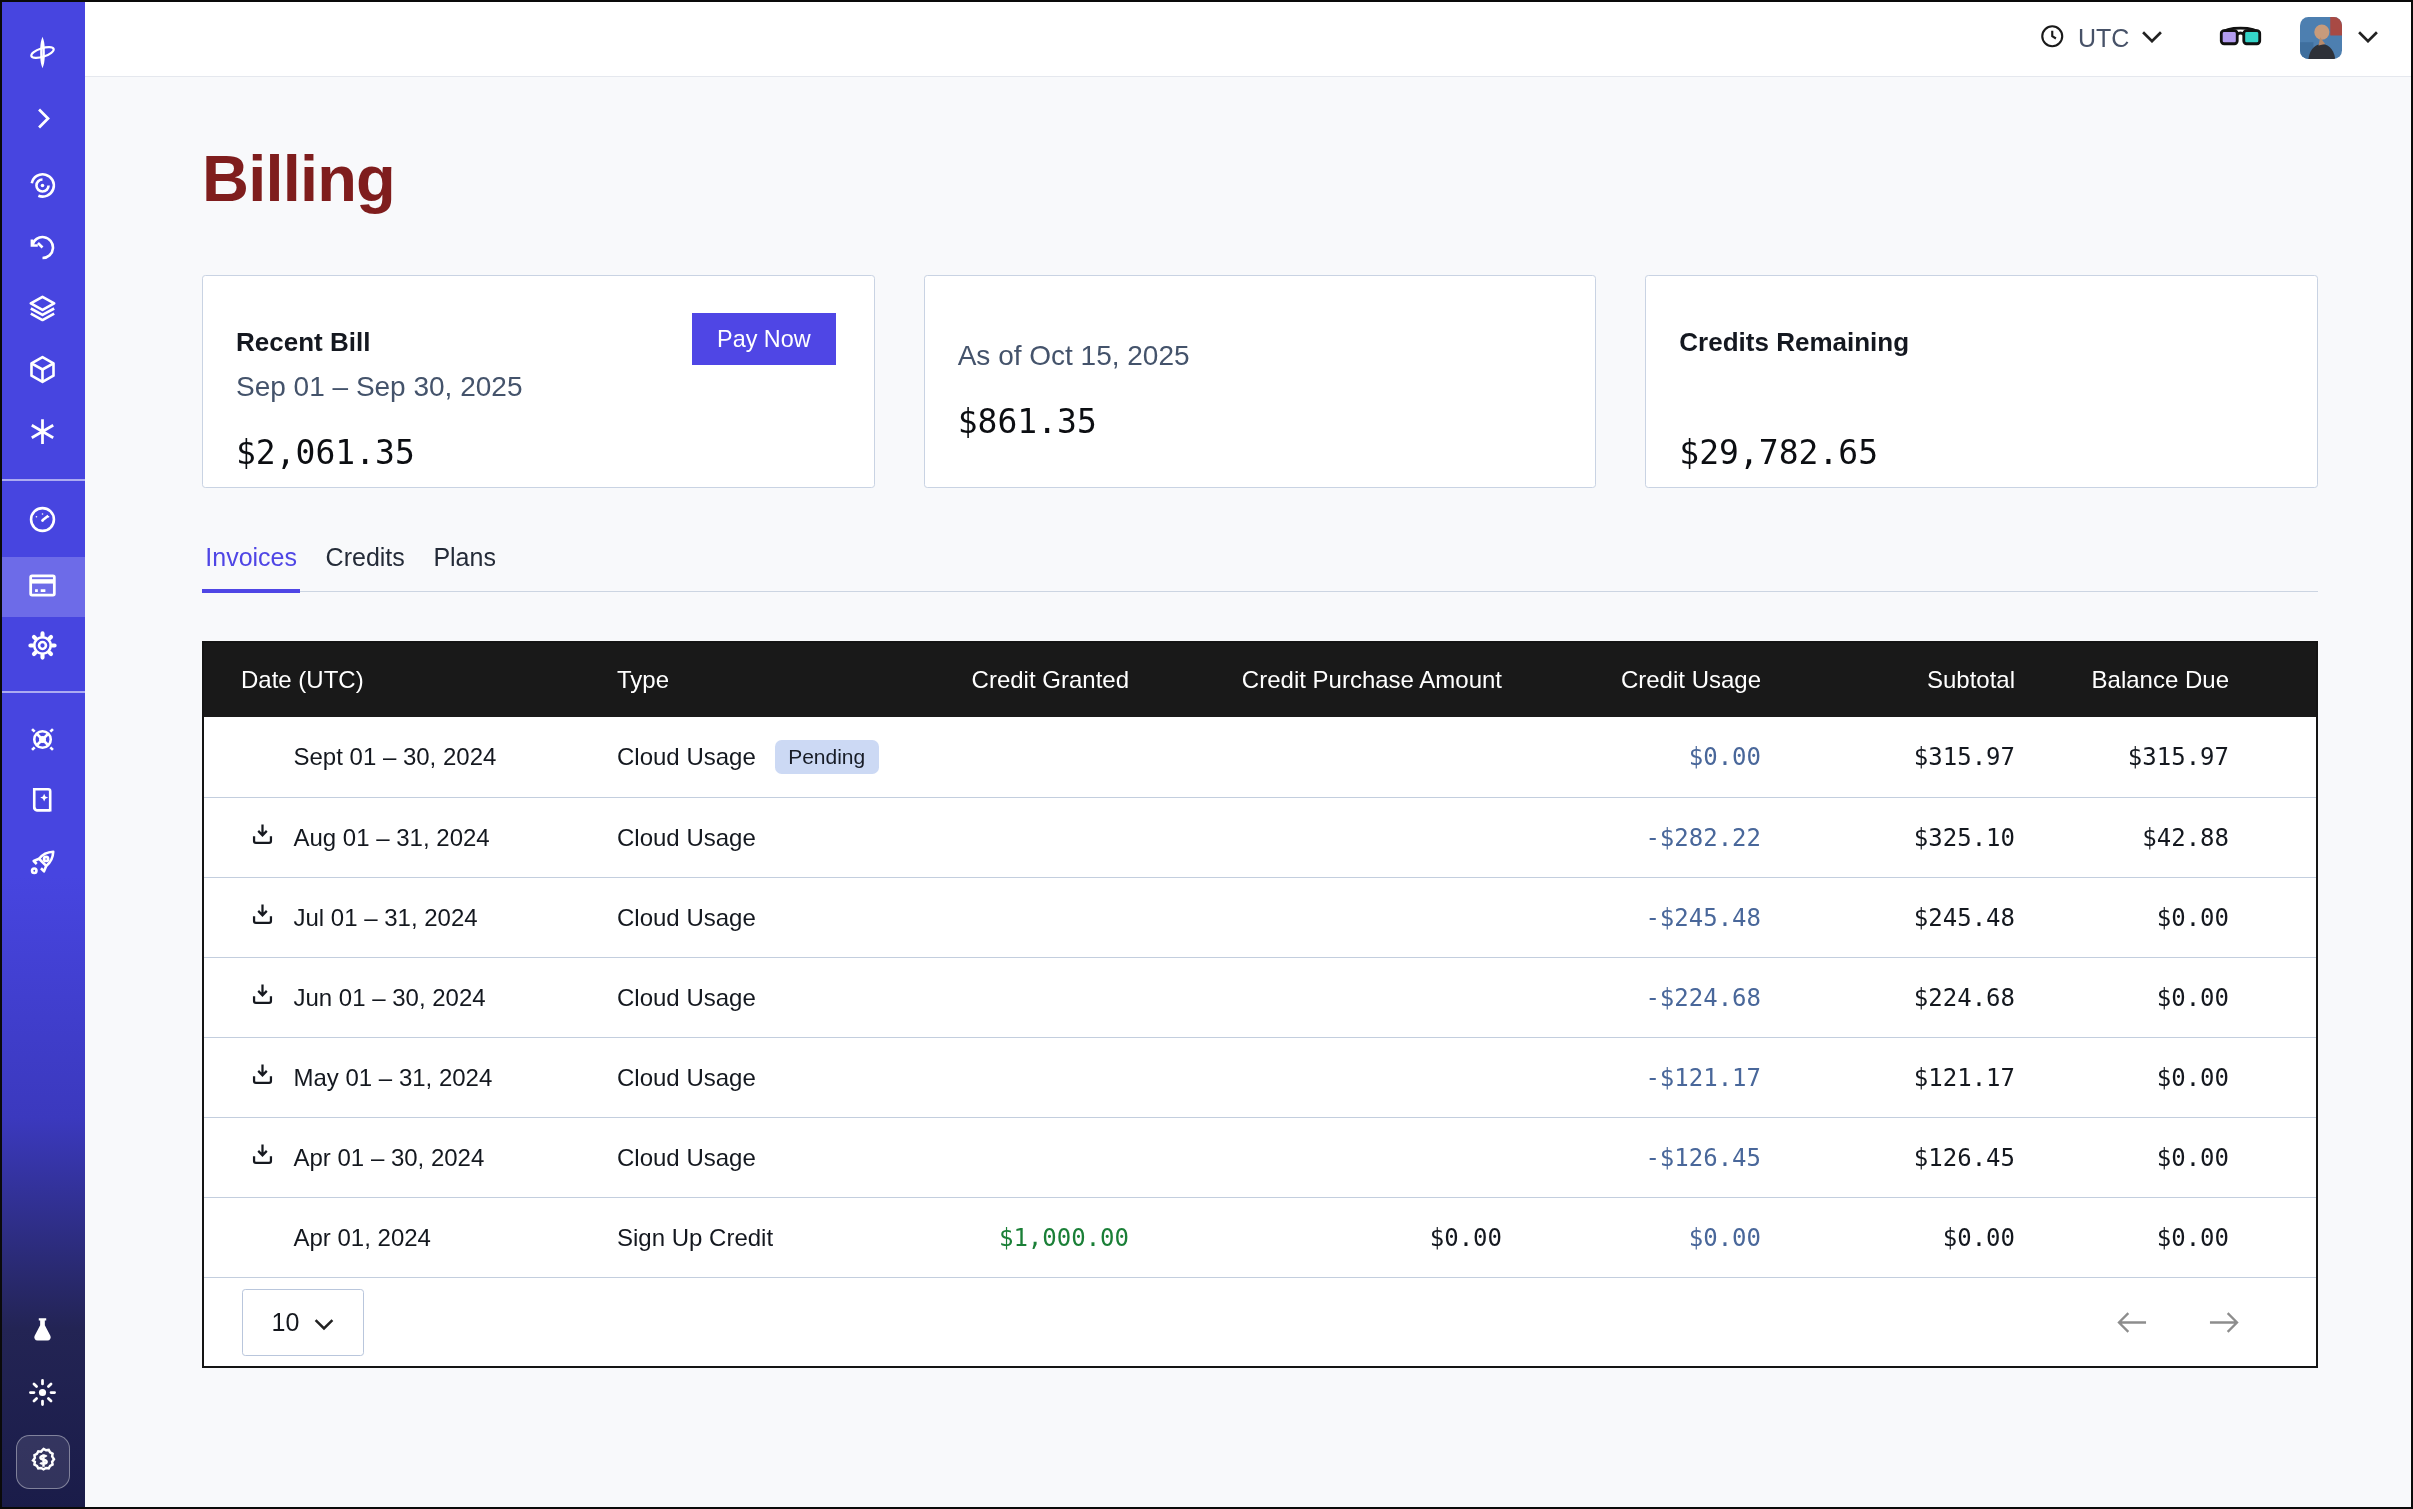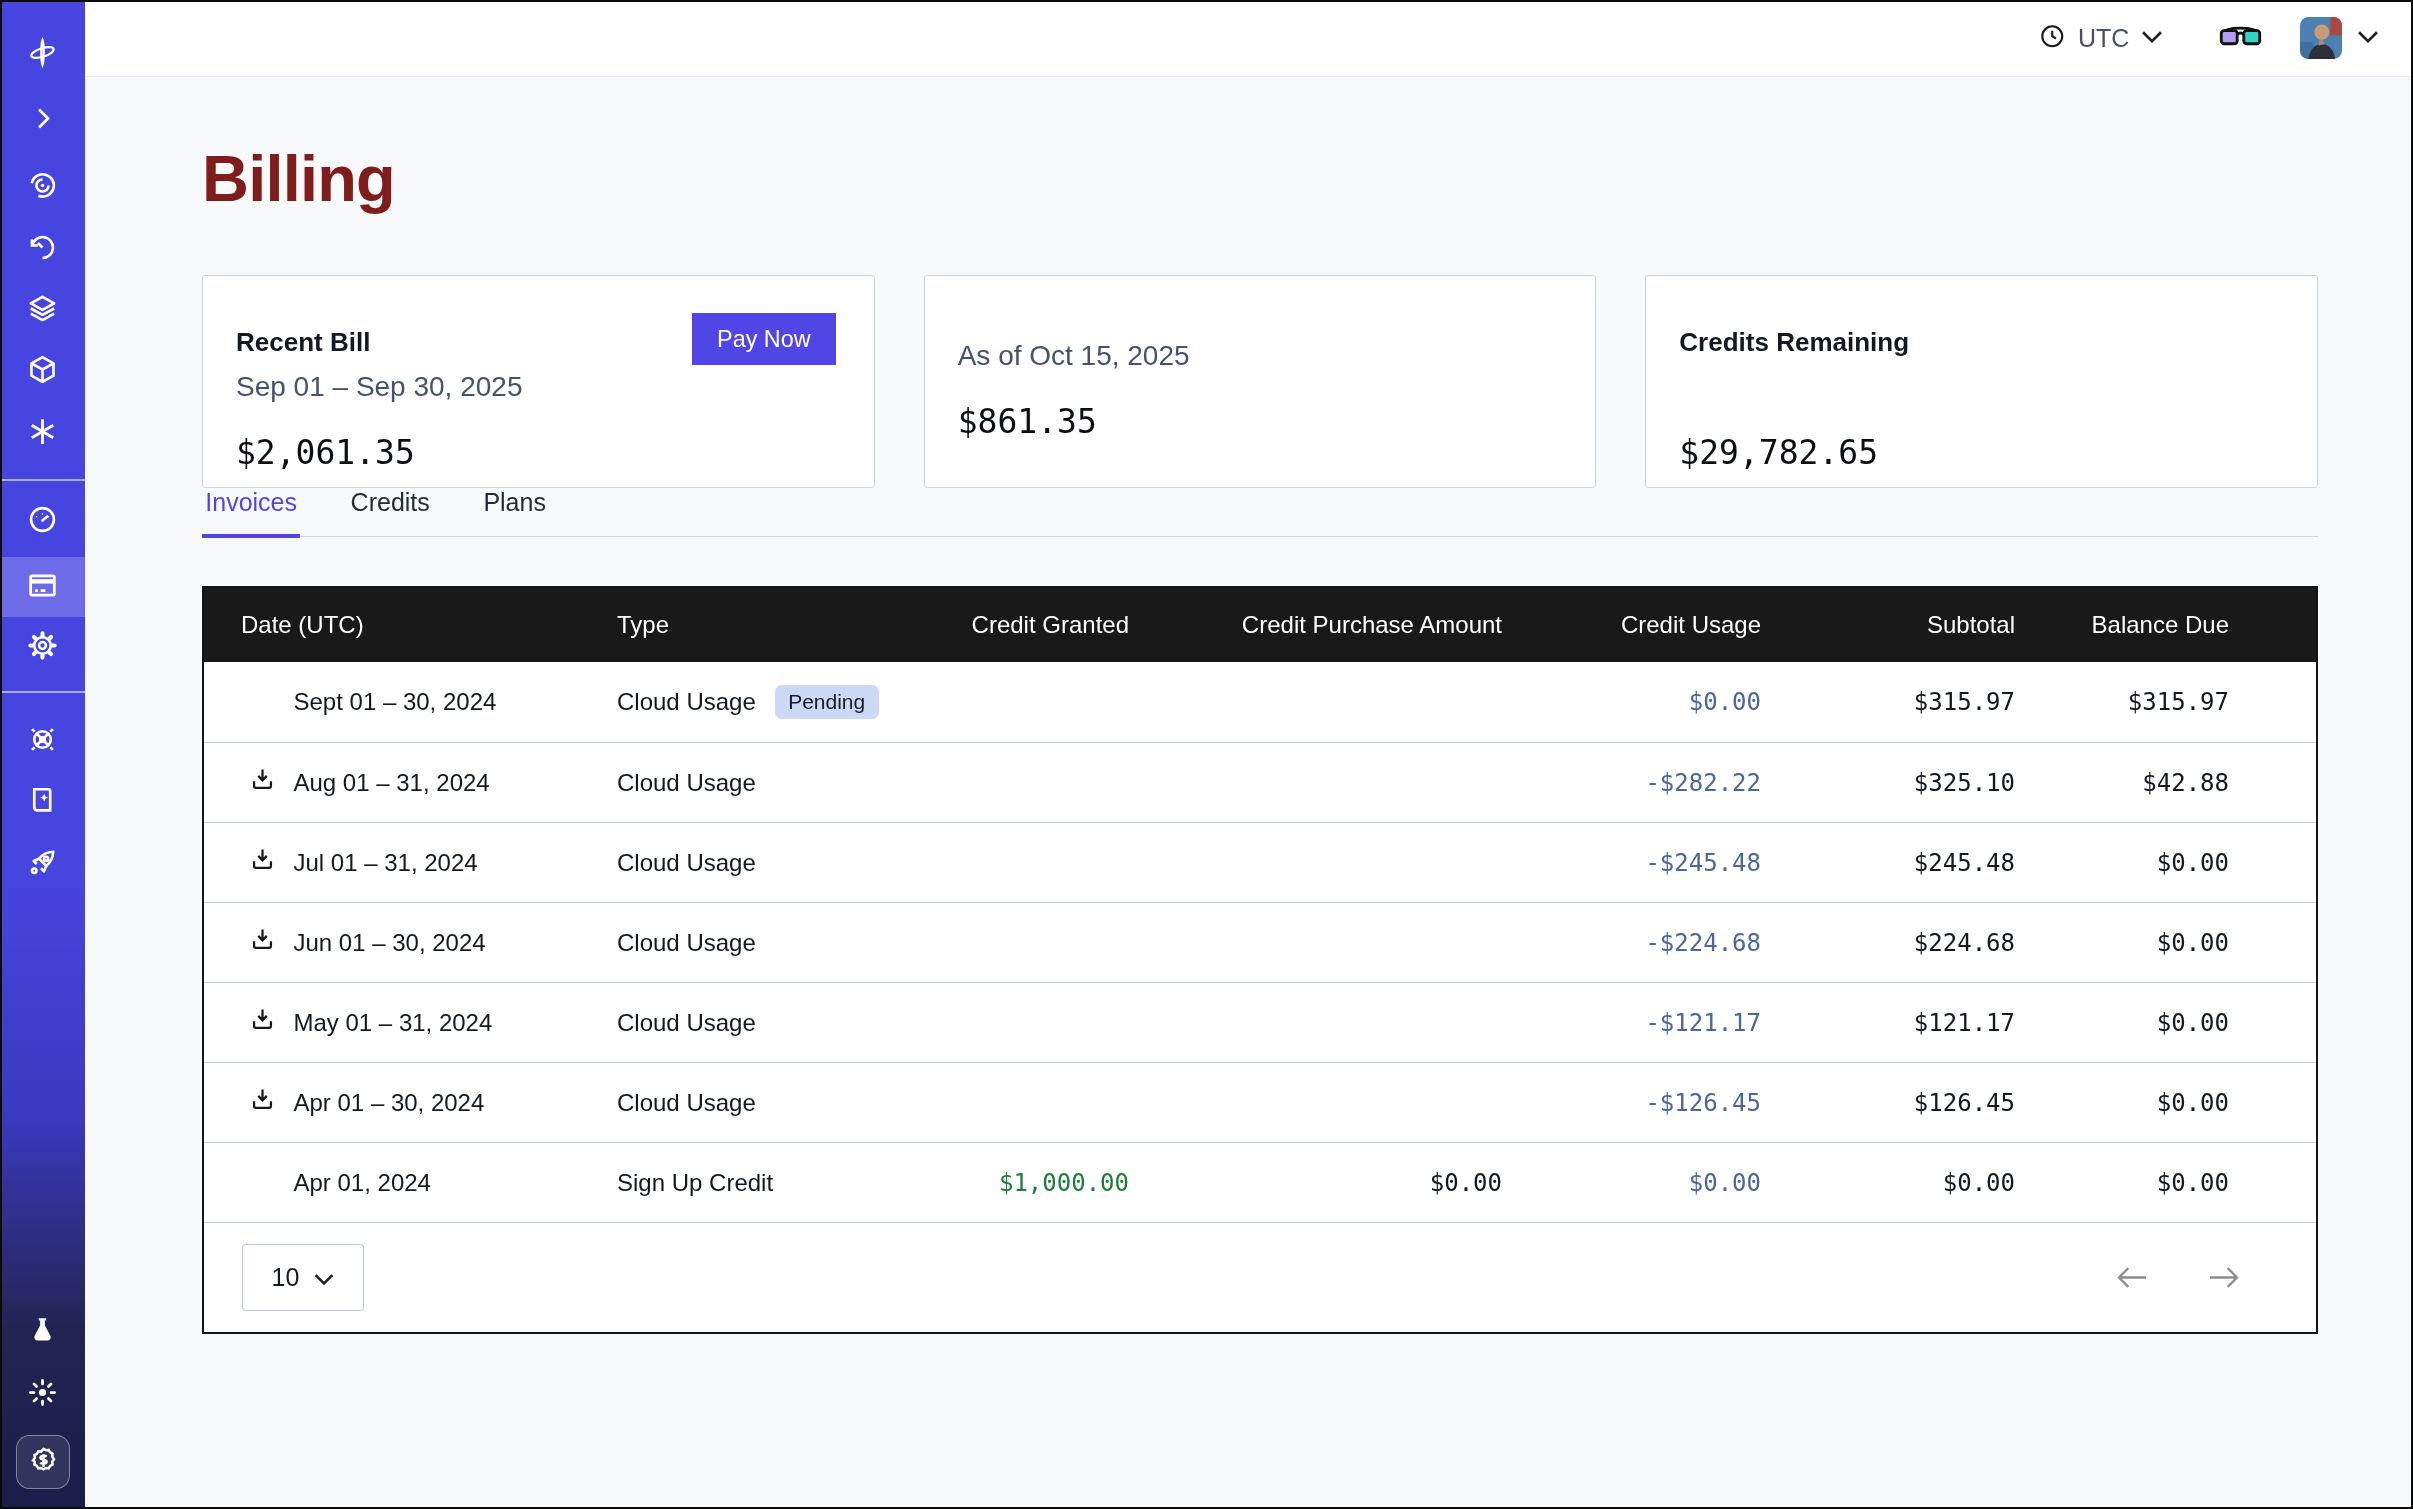--- a/index.html
+++ b/index.html
@@ -31,21 +31,21 @@
   .page-title { margin-top:64px; font-size:65px; font-weight:600; letter-spacing:-0.8px; color:#7f1d1d; }
 
   .cards { display:flex; gap:49px; margin-top:59px; }
   .card { position:relative; flex:1; height:213px; background:#fff; border:1.7px solid #c9d3e3; border-radius:3.3px; padding:51px 38px 0 33px; }
   .card-title { font-size:26px; font-weight:600; color:#141820; }
   .card-sub { margin-top:13.4px; height:27px; font-size:28px; color:#44536B; }
   .card-amount { margin-top:35px; font-family:"DejaVu Sans Mono",monospace; font-size:33px; color:#0c0e12; }
   .pay-btn { position:absolute; top:37px; right:38px; background:#4F46E5; color:#fff; border:none; cursor:pointer;
     font-family:"Liberation Sans",sans-serif; font-size:23.4px; font-weight:500; padding:12.6px 25px; border-radius:0; }
 
-  .tabs { display:flex; gap:47px; border-bottom:1.7px solid #ccd5e2; }
+  .tabs { display:flex; gap:22px; margin-top:55px; border-bottom:1.7px solid #ccd5e2; }
   .tab { font-size:25px; font-weight:500; color:#242b38; padding:0 3.3px 16.7px 3.3px; cursor:pointer; }
   .tab.active { color:#4F46E5; border-bottom:4.2px solid #4F46E5; margin-bottom:-1.7px; }
 
   
   .invoice-table { margin-top:49px; border:2.5px solid #141414; background:#fff; }
   .tgrid { display:grid; grid-template-columns:413px 276px 236px 373px 259px 254px 1fr; align-items:center; }
   .thead { background:#191919; height:74px; color:#fff; font-size:24px; font-weight:500; }
   .th { display:flex; align-items:center; }
   .th.right, .cell.right { justify-content:flex-end; }
   .h-date { padding-left:37px; }
@@ -55,21 +55,21 @@
   .cell { display:flex; align-items:center; height:100%; }
   .c-date { padding-left:44px; gap:17px; }
   .dl-slot { width:28.5px; height:28.5px; display:flex; align-items:center; justify-content:center; }
   .dl-btn { cursor:pointer; display:flex; }
   .c-type { gap:19px; }
   .badge { background:#CCD9F4; color:#171c26; font-size:21px; font-weight:500; border-radius:6.7px; padding:5px 13.4px; }
   .mono { font-family:"DejaVu Sans Mono",monospace; }
   .usage { color:#49679A; }
   .granted { color:#1A7F37; }
 
-  .tfoot { height:110px; border-top:1.7px solid #c3cede; display:flex; align-items:center; justify-content:space-between;
+  .tfoot { height:89px; border-top:1.7px solid #c3cede; display:flex; align-items:center; justify-content:space-between;
     padding-left:38px; padding-right:74px; background:#fff; }
   .page-size { width:122px; height:67px; border:1.7px solid #B9C6DC; border-radius:3.3px; background:#fff; cursor:pointer;
     display:flex; align-items:center; justify-content:center; gap:15px; font-size:25px; color:#15181e; }
   .pager-arrows { display:flex; gap:54px; align-items:center; }
   .arrow-btn { cursor:pointer; display:flex; }
 </style>
 </head>
 <body>
 
 <div class="frame"></div>

